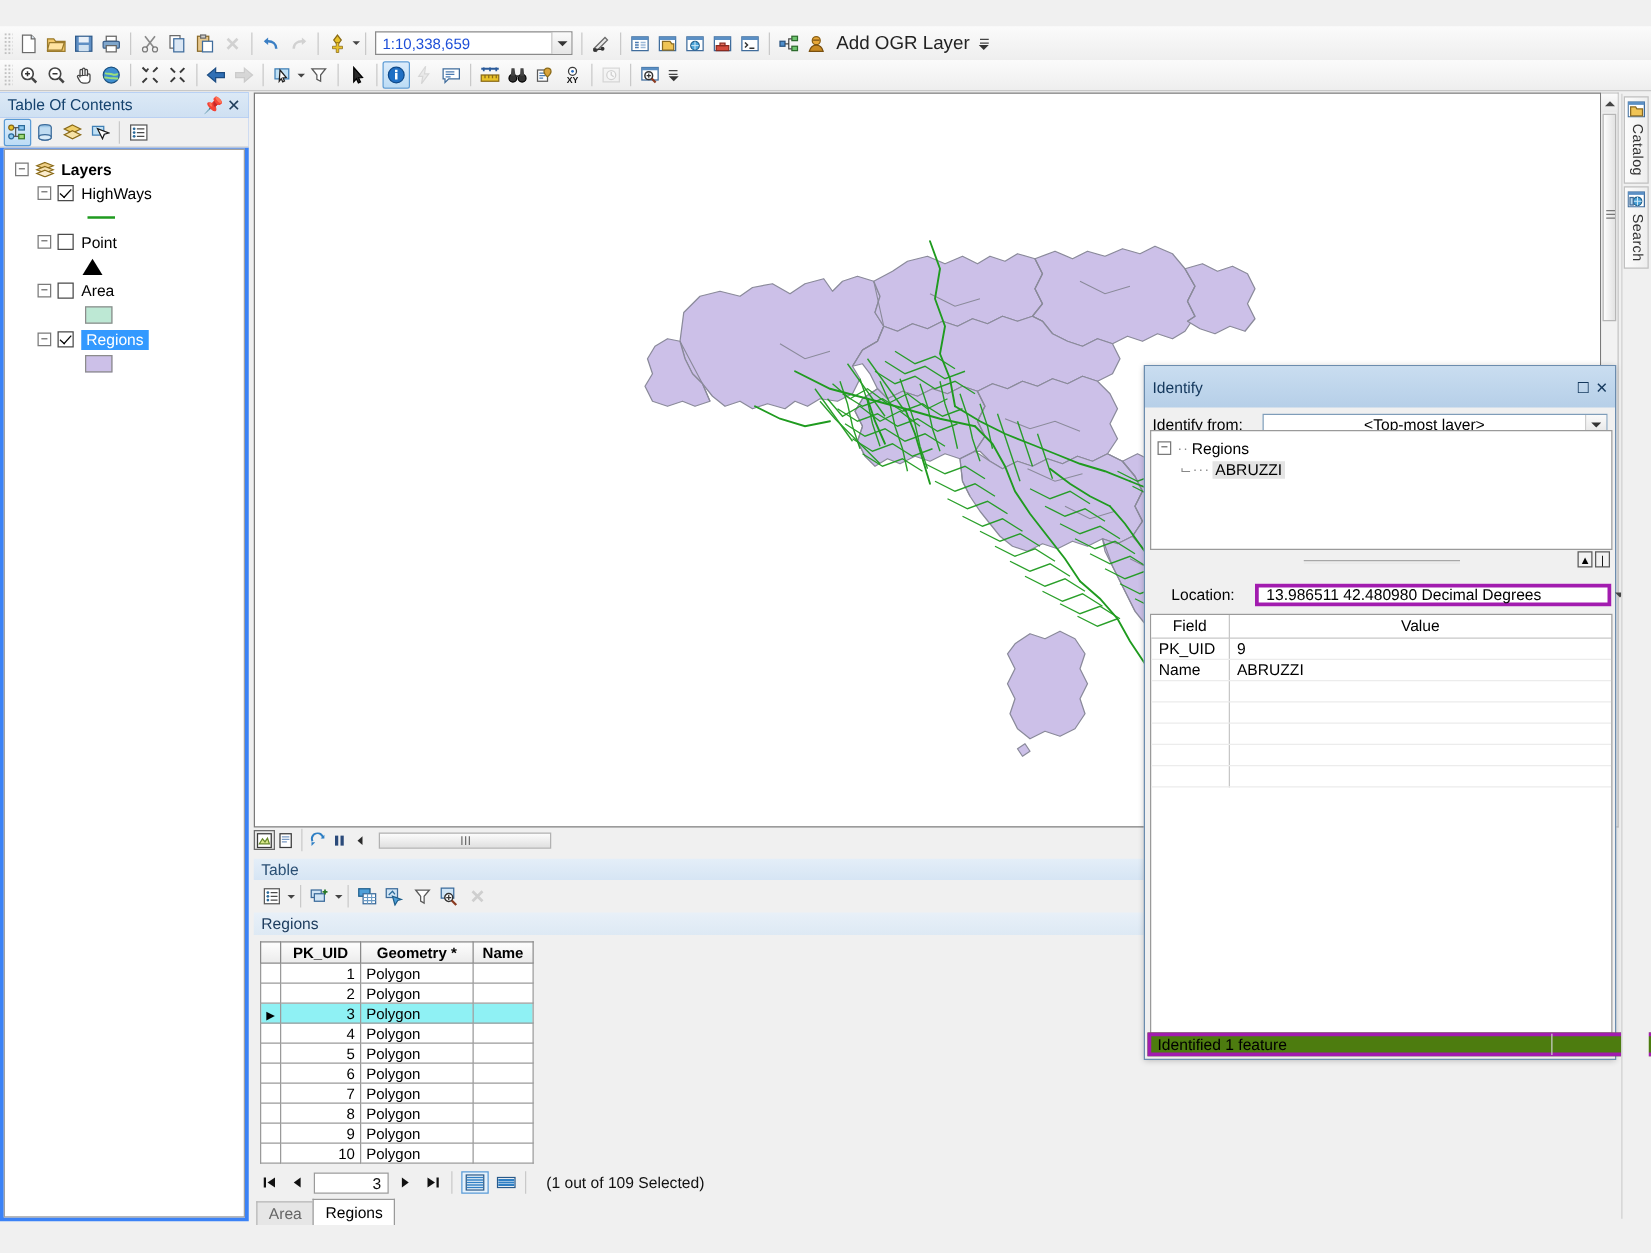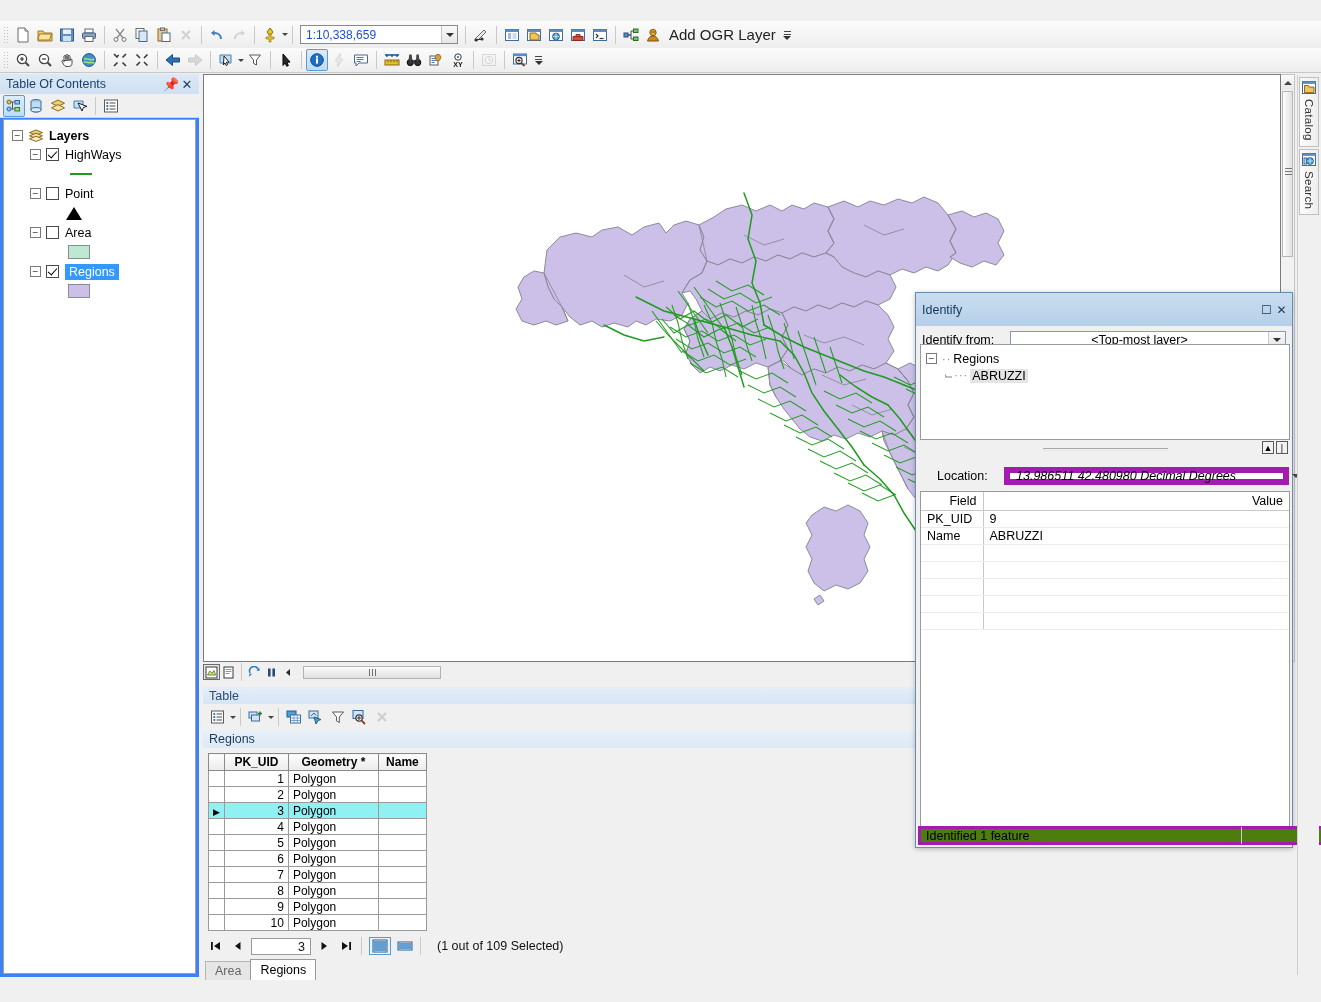--- a/index.html
+++ b/index.html
@@ -228,31 +228,31 @@
   .id-tree .r2 { display: flex; align-items: center; height: 17px; padding-left: 18px; }
   .id-tree .dots { color: #888; font-size: 11px; margin-right: 2px; letter-spacing: 1px; }
   .id-hl { background: #e4e4e4; padding: 0 2px; }
   .id-splitter { position: absolute; left: 4px; top: 150px; width: 370px; height: 10px; display: flex; align-items: center; justify-content: center; }
   .id-splitter i { width: 125px; height: 1px; background: #a8a8a8; box-shadow: 0 2px 0 #e8e8e8; }
   .id-minibtns { position: absolute; right: 4px; top: 148px; display: flex; }
   .id-minibtns .mb { width: 12px; height: 13px; border: 1px solid #5a5a5a; background: #f2f2f2; display: flex; align-items: center; justify-content: center; font-size: 9px; margin-left: 2px; }
   .id-loc { position: absolute; left: 4px; top: 172px; width: 370px; height: 22px; display: flex; align-items: center; margin-left: 12px; }
   .id-loc .lab { width: 72px; font-size: 12.5px; color: #000; padding-left: 5px; }
   .id-loc .fld {
-    flex: 1; height: 18px; border: 6px solid #a21caf; background: #fff;
-    font-size: 12.5px; display: flex; align-items: center; padding-left: 6px; color: #000; font-style: italic;
+    flex: 1; height: 18px; border: 3px solid #a21caf; background: #fff;
+    font-size: 12.5px; display: flex; align-items: center; padding-left: 6px; color: #000;
   }
   .id-loc .spin { width: 13px; height: 16px; display: flex; align-items: center; justify-content: center; }
   .id-fields {
     position: absolute; left: 4px; top: 198px; width: 370px; height: 336px;
     background: #fff; border: 1px solid #9a9a9a; overflow: hidden;
   }
   table.fv { border-collapse: collapse; width: 100%; font-size: 12.5px; }
   table.fv th {
-    text-align: right; font-weight: normal; height: 18px; background: #fff;
+    text-align: center; font-weight: normal; height: 18px; background: #fff;
     border-bottom: 1px solid #c7c7c7; padding: 0 6px; color: #000;
   }
   table.fv th.c1 { width: 62px; border-right: 1px solid #c7c7c7; }
   table.fv td { height: 17px; padding: 0 6px; color: #000; border-bottom: 1px solid #ececec; }
   table.fv td.c1 { width: 62px; border-right: 1px solid #c7c7c7; }
   .id-status {
     position: absolute; left: 2px; bottom: 2px; width: 406px; height: 19px;
     border: 3px solid #a21caf; background: #4d7c0f; display: flex; align-items: center;
   }
   .id-status .s1 { flex: 1; padding-left: 5px; font-size: 12.5px; color: #000; }

